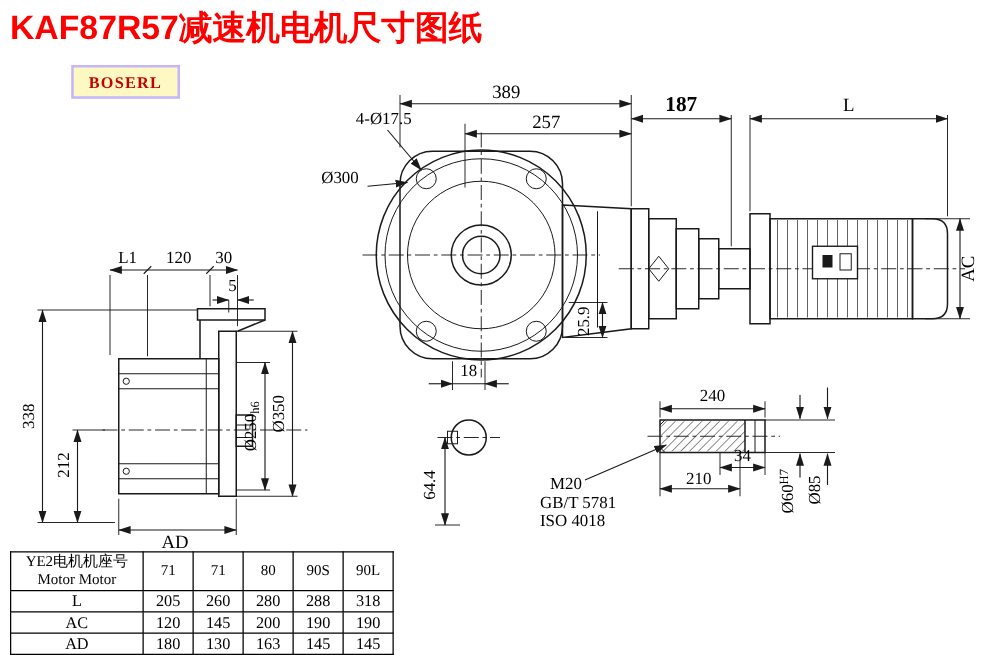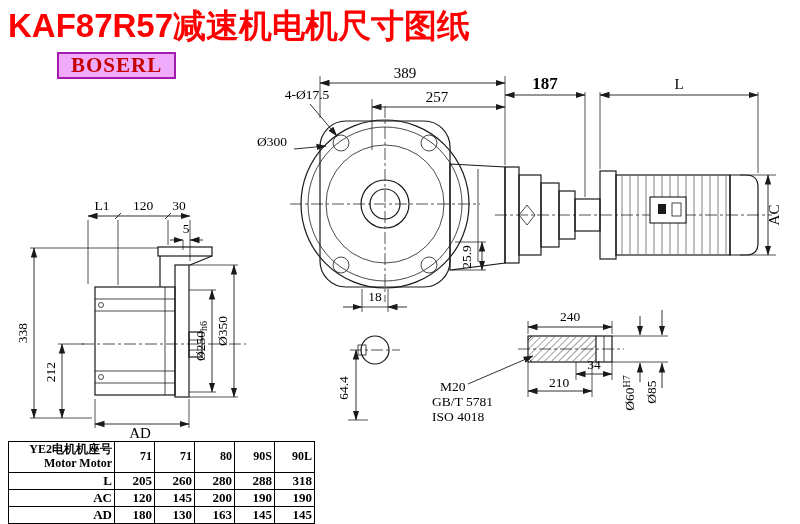--- a/index.html
+++ b/index.html
@@ -1,45 +1,45 @@
 <!DOCTYPE html>
 <html><head>
 <meta charset="utf-8">
 <style>
   * { margin:0; padding:0; box-sizing:border-box; }
   html,body { background:#ffffff; }
   .page { position:relative; width:800px; height:524px; background:#ffffff; overflow:hidden;
           font-family:"Liberation Serif", serif; color:#000; }
 
   .title { position:absolute; left:8px; top:4px; font-family:"Liberation Sans", sans-serif;
-           font-weight:700; font-size:33px; color:#fe0000; white-space:nowrap;text-align:center; }
-  .logo  { position:absolute; left:57px; top:52px; border:2px solid #a21caf; background:#f0abfc;
+           font-weight:700; font-size:27px; color:#fe0000; white-space:nowrap;text-align:center; }
+  .logo  { position:absolute; left:57px; top:52px; border:2px solid #c4b5fd; background:#fef9c3;
            color:#c40000; font-family:"Liberation Serif", serif; font-weight:700;
-           font-size:21px; line-height:23px; padding:0 12px; letter-spacing:1px; }
+           font-size:13px; line-height:23px; padding:0 12px; letter-spacing:1px; }
 
   svg.drawing { position:absolute; left:0; top:0; }
 
   
   .ol  { fill:none; stroke:#1a1a1a; stroke-width:1.2; }
   .olf { fill:#ffffff; stroke:#1a1a1a; stroke-width:1.1; }
   .th  { fill:none; stroke:#1a1a1a; stroke-width:0.8; }
   .dim { fill:none; stroke:#1a1a1a; stroke-width:0.9; }
   .ext { fill:none; stroke:#1a1a1a; stroke-width:0.75; }
   .cl  { fill:none; stroke:#1a1a1a; stroke-width:0.75; stroke-dasharray:12 3 3 3; }
   .fin { stroke:#1a1a1a; stroke-width:0.55; fill:none; }
   text.d  { font-family:"Liberation Serif", serif; font-size:13.5px; fill:#000; text-anchor:middle; }
   text.lg { font-size:15px; }
   text.db { font-weight:700; font-size:17px; }
   text.left { text-anchor:start; }
 
   
   .size-table { position:absolute; left:8px; top:441px; border-collapse:collapse; background:#fff;
                 font-family:"Liberation Serif", serif; }
-  .size-table th, .size-table td { border:1px solid #000; text-align:right; vertical-align:middle;
-                font-weight:700; font-size:13px; line-height:1.15; padding:0 2px; }
+  .size-table th, .size-table td { border:1px solid #000; text-align:center; vertical-align:middle;
+                font-weight:400; font-size:13px; line-height:1.15; padding:0 2px; }
   .size-table .col-label { width:106px; }
   .size-table .col-num   { width:40px; }
   .size-table tr.hdr th  { height:31px; font-size:12px; }
   .size-table tr.row td  { height:17px; }
 </style>
 </head>
 <body>
 
 <div class="page">
 

